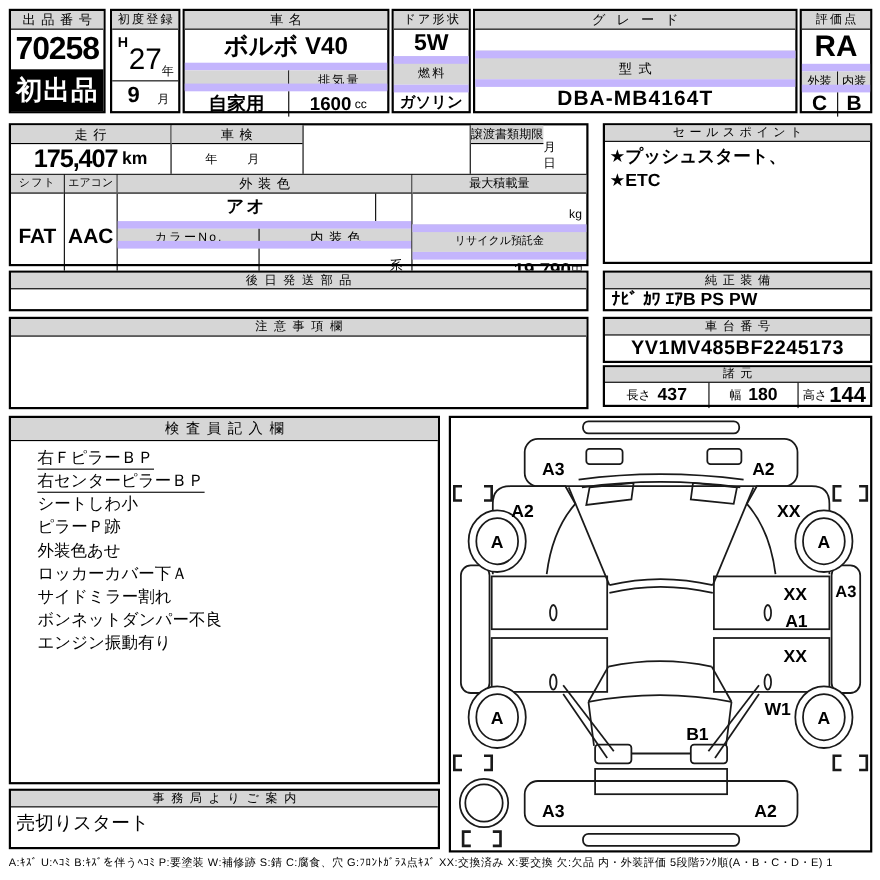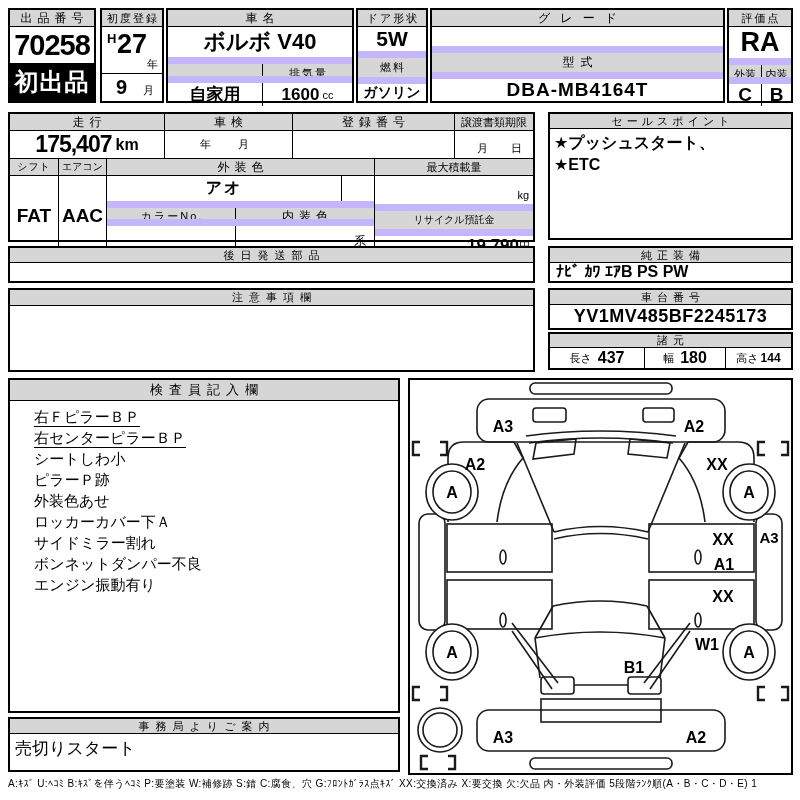--- a/index.html
+++ b/index.html
@@ -35,21 +35,21 @@
   <div class="t" style="left:8px;top:8px;width:88px;height:95px">
     <div class="hd">出品番号</div>
     <div class="ctr big" style="height:36px;font-size:29px;letter-spacing:-1px">70258</div>
     <div class="blackbox" style="flex:1;font-size:24px;letter-spacing:1px">初出品</div>
   </div>
 
   <div class="t" style="left:100px;top:8px;width:64px;height:95px">
     <div class="hd sm" style="font-size:11px">初度登録</div>
     <div class="c bb" style="height:47px">
       <span style="position:absolute;left:5px;top:4px;font-size:13px;font-weight:bold">H</span>
-      <span style="position:absolute;left:15px;top:2px;font-size:27px;font-weight:bold">27</span>
+      <span style="position:absolute;left:15px;top:12px;font-size:27px;font-weight:normal">27</span>
       <span style="position:absolute;right:4px;bottom:1px;font-size:11px">年</span>
     </div>
     <div class="c" style="flex:1">
       <span style="position:absolute;left:14px;top:2px;font-size:20px;font-weight:bold">9</span>
       <span style="position:absolute;right:8px;bottom:3px;font-size:11px">月</span>
     </div>
   </div>
 
   <div class="t" style="left:166px;top:8px;width:188px;height:95px">
     <div class="hd">車名</div>
@@ -102,24 +102,23 @@
         <div class="ctr" style="flex:1">
           <span class="big" style="font-size:23px;letter-spacing:-1px">175,407</span>
           <span class="big" style="font-size:16px;margin-left:4px">km</span>
         </div>
       </div>
       <div class="c bl" style="width:128px;display:flex;flex-direction:column">
         <div class="hd">車検</div>
         <div class="ctr" style="flex:1;font-size:11px;letter-spacing:8px">年　月</div>
       </div>
       <div class="c bl" style="width:162px;display:flex;flex-direction:column">
-        <div class="hd">登録番号</div>
         <div class="ctr" style="flex:1"></div>
       </div>
-      <div class="c bl" style="flex:1;display:flex;flex-direction:column">
+      <div class="c bl" style="flex:1;display:flex;flex-direction:row">
         <div class="hd xs" style="font-size:11px">譲渡書類期限</div>
         <div style="flex:1;display:flex;align-items:flex-end;justify-content:flex-end;font-size:11px;padding:0 5px 2px 0;letter-spacing:6px">月　日</div>
       </div>
     </div>
 
     <div class="row" style="flex:1">
       <div class="c" style="width:48px;display:flex;flex-direction:column">
         <div class="hd xs" style="font-size:10px;letter-spacing:1px">シフト</div>
         <div class="ctr big" style="flex:1;font-size:19px">FAT</div>
       </div>
@@ -188,21 +187,21 @@
       <div class="ctr" style="width:94px">
         <span class="unit">長さ</span>
         <span class="big" style="font-size:16px;margin-left:6px">437</span>
       </div>
       <div class="ctr bl" style="width:80px">
         <span class="unit">幅</span>
         <span class="big" style="font-size:16px;margin-left:6px">180</span>
       </div>
       <div class="ctr bl" style="flex:1">
         <span class="unit">高さ</span>
-        <span class="big" style="font-size:12px;margin-left:2px">144</span>
+        <span class="big" style="font-size:20px;margin-left:2px">144</span>
       </div>
     </div>
   </div>
 
   <div class="t" style="left:8px;top:378px;width:392px;height:335px">
     <div class="hd" style="height:20px;line-height:20px;font-size:13px;letter-spacing:6px;text-indent:6px">検査員記入欄</div>
     <div style="flex:1;padding:5px 0 0 24px">
       <div class="note-line"><span class="underl">右ＦピラーＢＰ</span></div>
       <div class="note-line"><span class="underl">右センターピラーＢＰ</span></div>
       <div class="note-line">シートしわ小</div>

